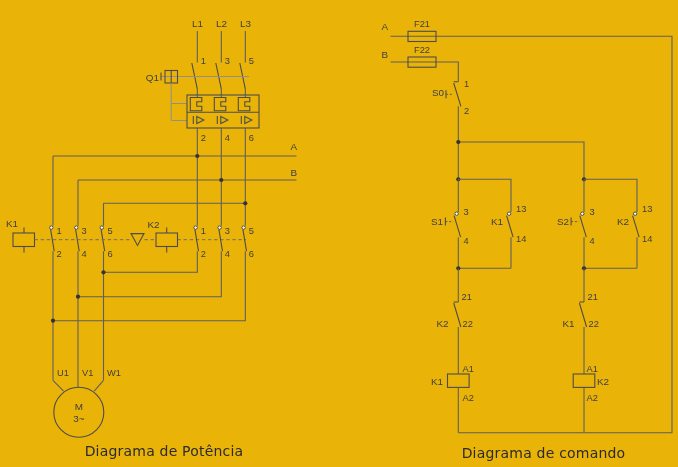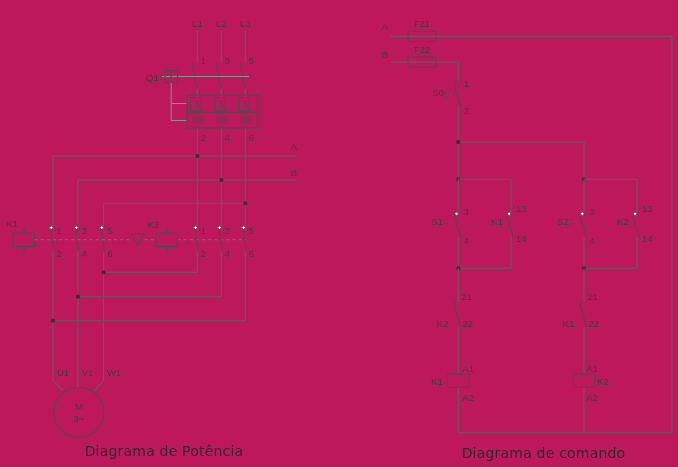--- a/index.html
+++ b/index.html
@@ -1,16 +1,16 @@
 <!DOCTYPE html>
 <html><head>
 <meta charset="utf-8">
 <style>
   html,body{margin:0;padding:0;background:#ffffff;}
-  .stage{position:relative;width:678px;height:467px;background:#be185d;overflow:hidden;}
+  .stage{position:relative;width:678px;height:467px;background:#eab308;overflow:hidden;}
   svg{position:absolute;left:0;top:0;}
   .w  {stroke:#5f5f5f;stroke-width:1.1;fill:none;}
   .wl {stroke:#8f8f8f;stroke-width:1;fill:none;}
   .sym{stroke:#4c4c4c;stroke-width:1.1;fill:none;}
   .mdash{stroke:#6e6e6e;stroke-width:1;fill:none;stroke-dasharray:3.4 2.7;}
   .adash{stroke:#5a5a5a;stroke-width:1;fill:none;stroke-dasharray:2 1.8;}
   .dot{fill:#333;stroke:none;}
   .tc {fill:#fff;stroke:#4c4c4c;stroke-width:1;}
   text{font-family:"Liberation Sans",sans-serif;fill:#3e3e3e;}
   .t9 {font-size:9.3px;}

